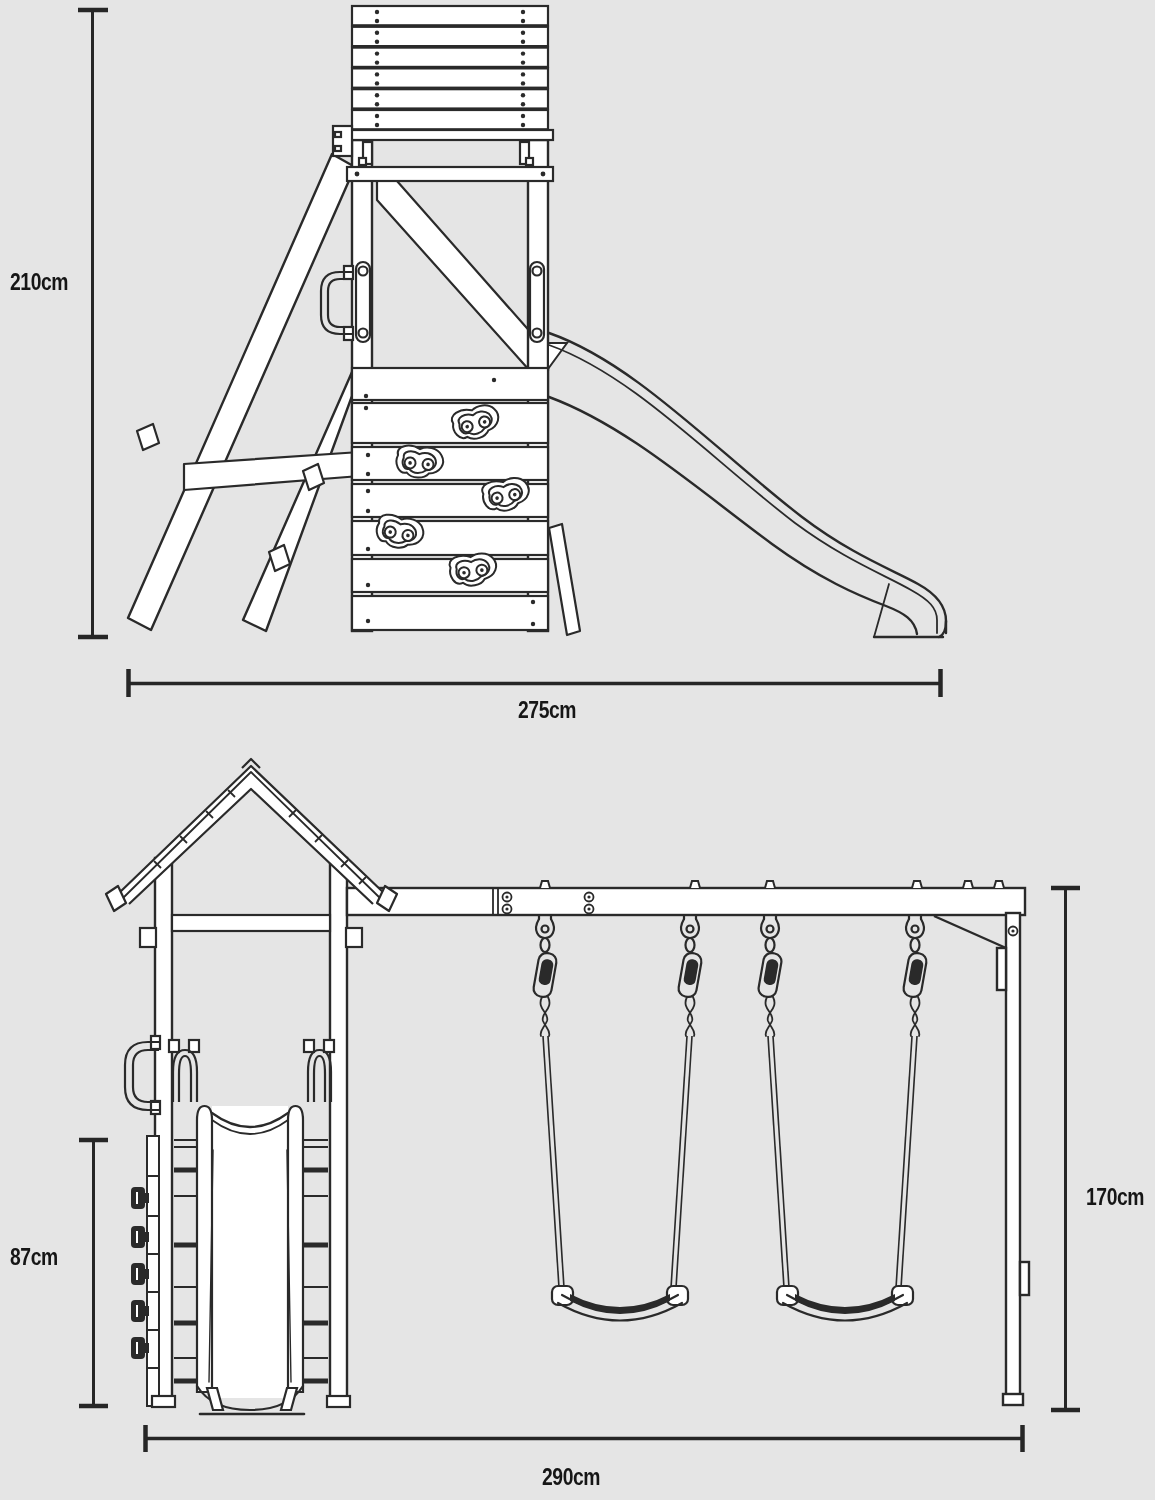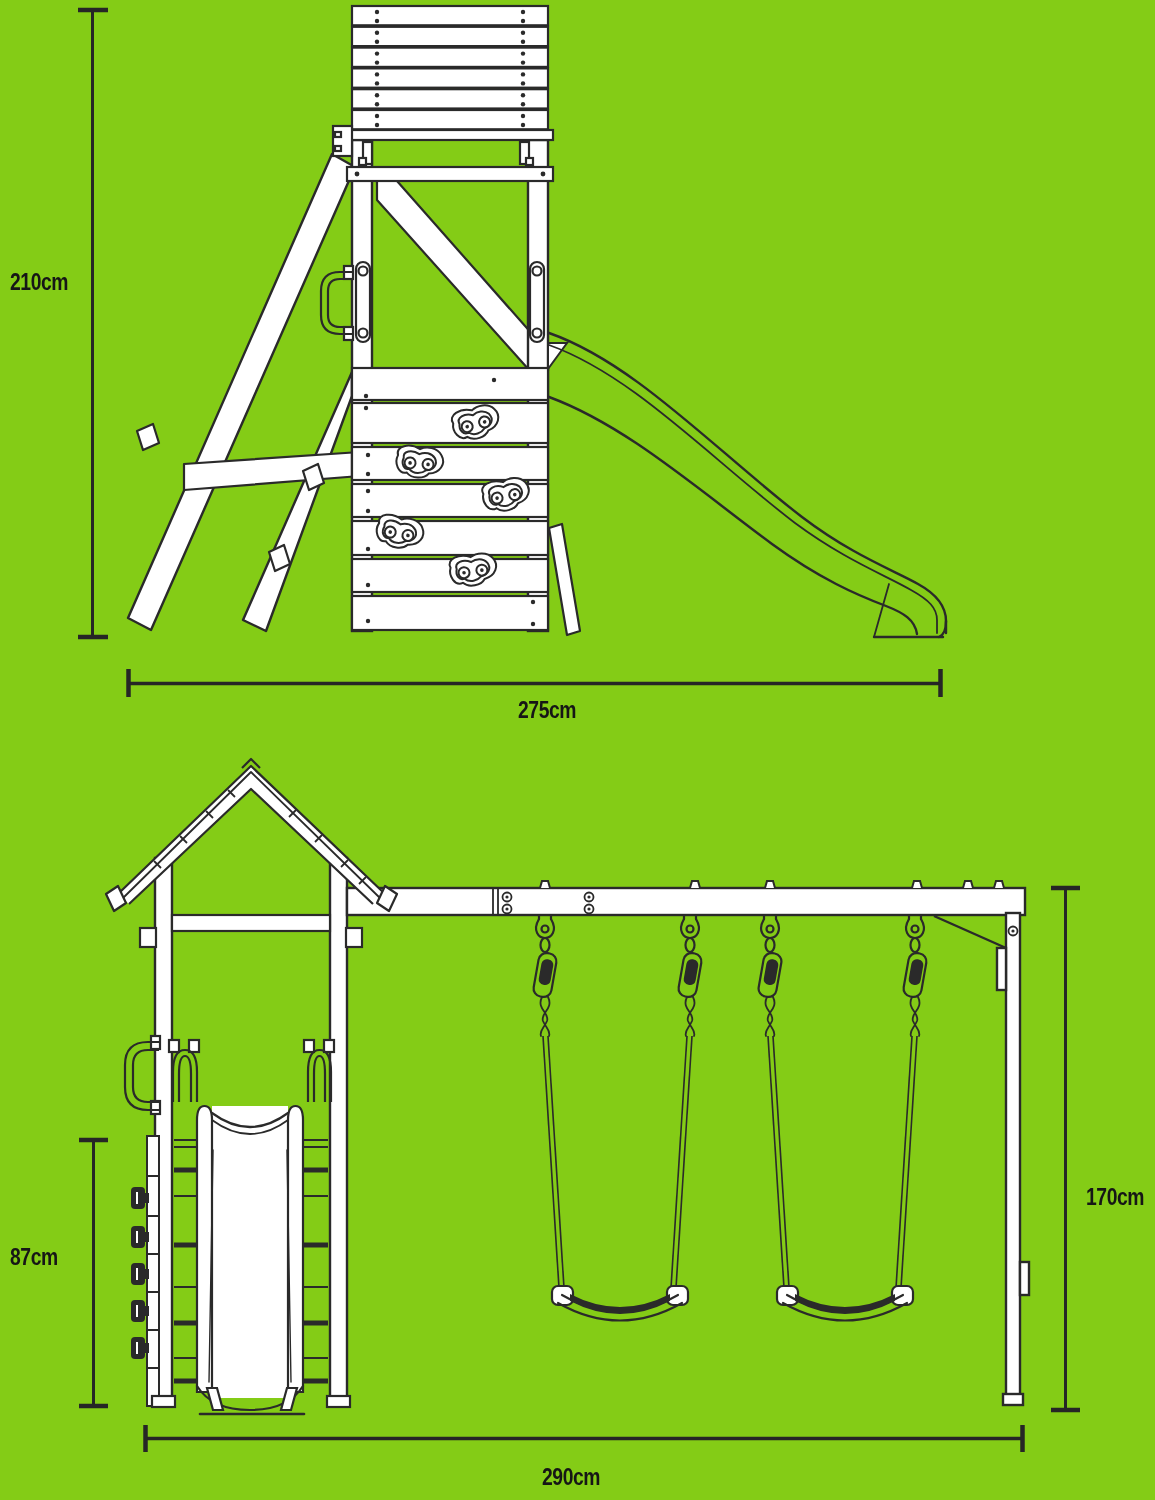--- a/index.html
+++ b/index.html
@@ -1,17 +1,17 @@
 <!DOCTYPE html>
 <html><head>
 <meta charset="utf-8">
 <style>
   html,body{margin:0;padding:0;background:#ffffff;}
   #stage{
-    position:relative;width:1155px;height:1500px;background:#84cc16;
+    position:relative;width:1155px;height:1500px;background:#e5e5e5;
     font-family:"Liberation Sans", sans-serif;overflow:hidden;
   }
   #stage svg{position:absolute;left:0;display:block;}
   #side-svg{top:0;}
   #front-svg{top:750px;}
   .dim-label{
     position:absolute;
     font-weight:700;font-size:23px;line-height:25px;
     color:#161616;letter-spacing:-0.5px;
     transform:scaleX(0.84);transform-origin:left center;

